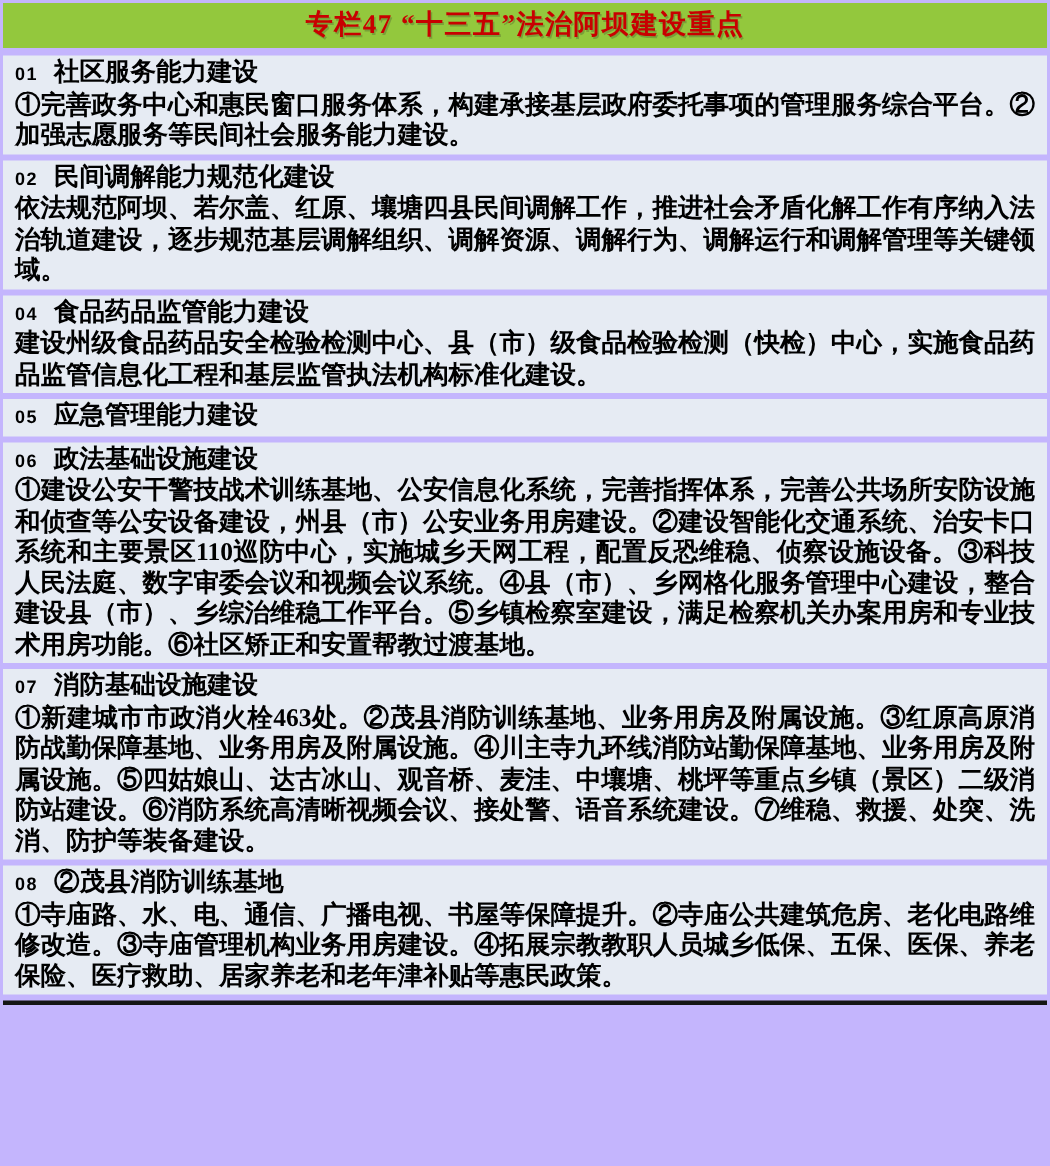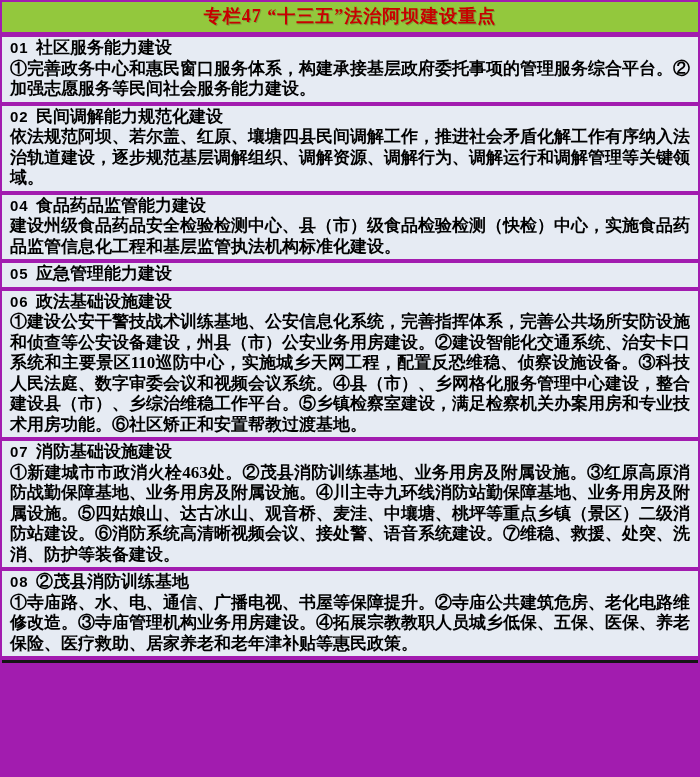--- a/index.html
+++ b/index.html
@@ -1,21 +1,21 @@
 <!DOCTYPE html>
 <html><head>
 <meta charset="utf-8">
 <style>
   html, body { margin: 0; padding: 0; background: #ffffff; }
   .page {
     width: 700px;
     height: 777px;
     box-sizing: border-box;
     padding: 2px 2px 0 2px;
-    background: #a21caf;
+    background: #c4b5fd;
     font-family: "Liberation Serif", "DejaVu Serif", serif;
     color: #000000;
     overflow: hidden;
     position: relative;
   }
   .header {
     background: #93c83d;
     text-align: center;
     font-size: 18px;
     line-height: 21px;
@@ -32,21 +32,21 @@
     margin-bottom: 4px;
     font-size: 17px;
     line-height: 20.5px;
     font-weight: bold;
   }
   .sec-head { white-space: nowrap; }
   .sec-num {
     display: inline-block;
     width: 26px;
     font-family: "Liberation Sans", "DejaVu Sans", sans-serif;
-    font-size: 15px;
+    font-size: 12px;
     letter-spacing: 1px;
     vertical-align: baseline;
   }
   .sec-title { font-weight: bold; margin-top: 48px; }
   .sec-body {
     text-align: justify;
   }
   .bottom-rule {
     height: 3px;
     background: #151515;

